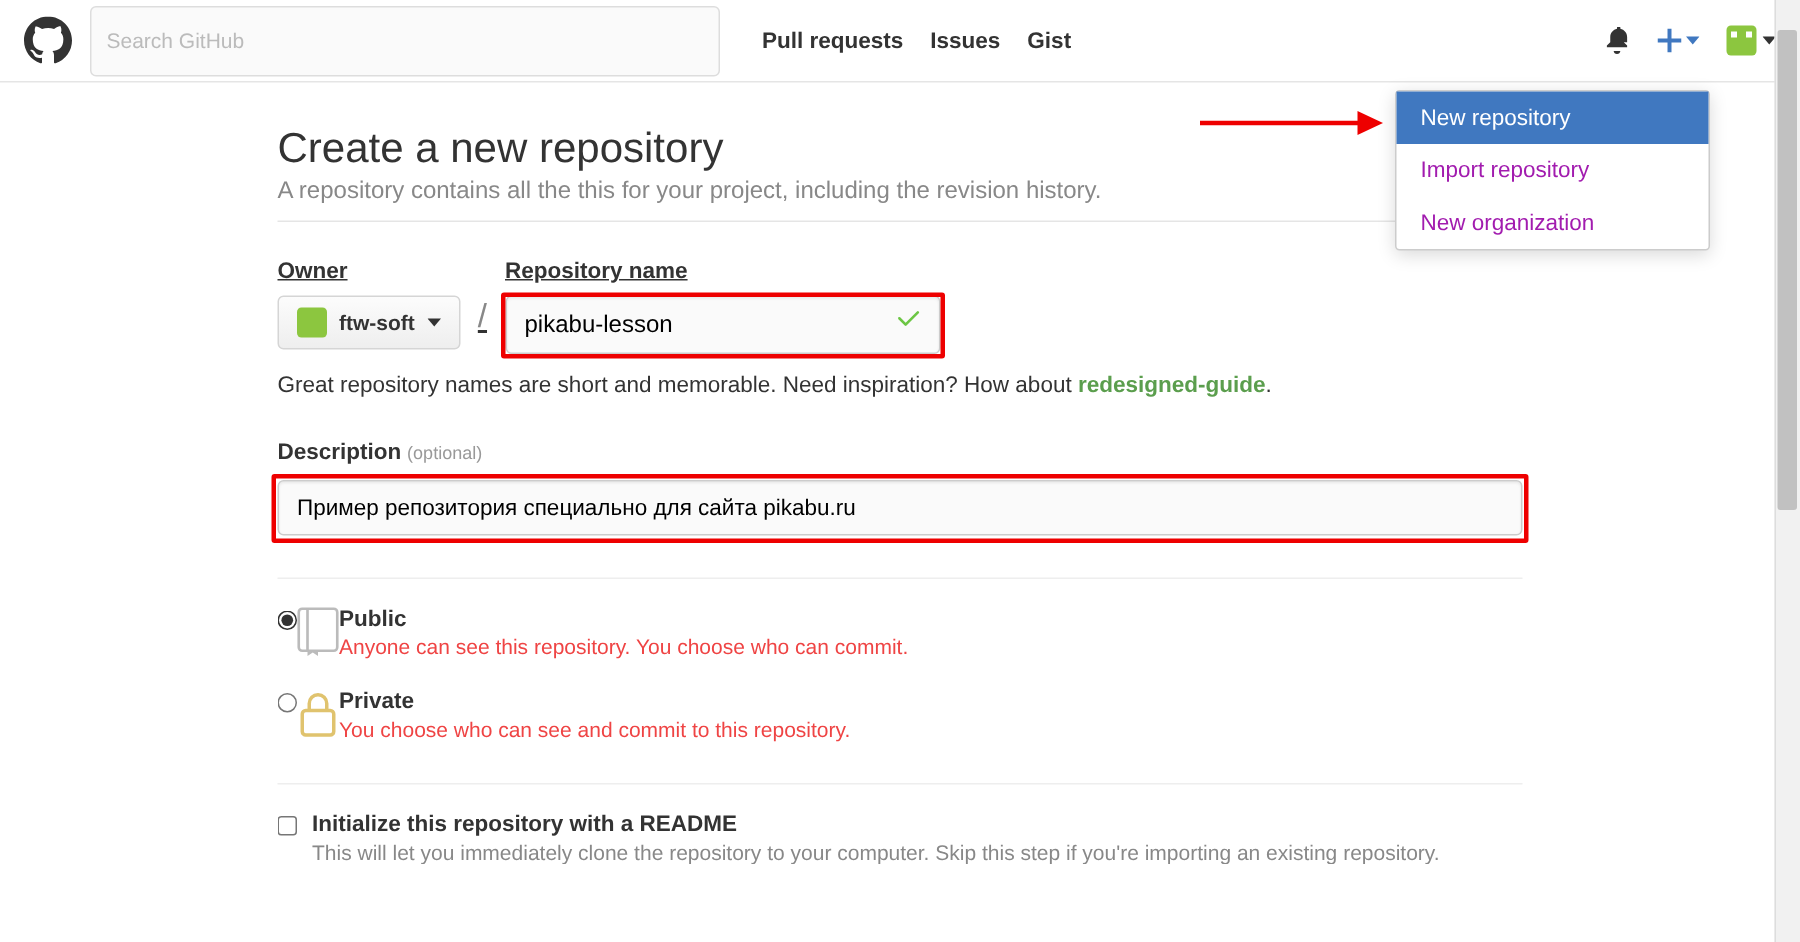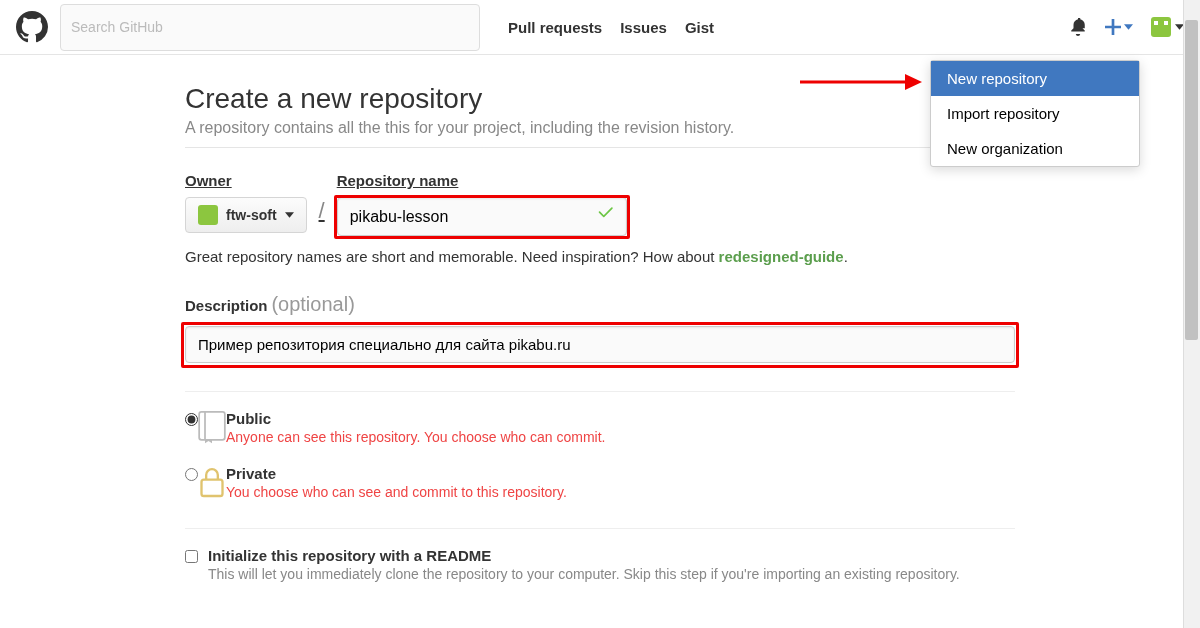--- a/index.html
+++ b/index.html
@@ -15,21 +15,21 @@
     .header-right { margin-left: auto; display: flex; align-items: center; gap: 18px; }
     .bell-icon { cursor: pointer; }
     .plus-menu { display: flex; align-items: center; gap: 3px; color: #4078c0; cursor: pointer; position: relative; }
     .avatar-menu { display: flex; align-items: center; gap: 4px; cursor: pointer; }
     .avatar-box { width: 20px; height: 20px; background: #8cc63f; border-radius: 3px; position: relative; }
     .avatar-box::before { content:''; position:absolute; width:4px; height:4px; background:#fff; top:4px; left:3px; }
     .avatar-box::after { content:''; position:absolute; width:4px; height:4px; background:#fff; top:4px; right:3px; }
     
     
     .dropdown { position: absolute; top: 60px; right: 60px; width: 210px; background: #fff; border: 1px solid #ccc; border-radius: 3px; box-shadow: 0 3px 12px rgba(0,0,0,0.15); z-index: 100; }
-    .dropdown-item { padding: 9px 16px; font-size: 15px; cursor: pointer; color: #000000; }
+    .dropdown-item { padding: 9px 16px; font-size: 15px; cursor: pointer; color: #a21caf; }
     .dropdown-item.active { background: #4078c0; color: #fff; }
     
     
     .red-arrow { position: absolute; top: 72px; left: 800px; z-index:50; }
     
     
     .main { max-width: 830px; margin: 0 auto; padding: 28px 0 0 0; }
     .page-title { font-size: 28px; font-weight: 400; color: #333; margin-bottom: 4px; }
     .page-subtitle { font-size: 16px; color: #888; margin-bottom: 10px; }
     .hr { border: none; border-top: 1px solid #e5e5e5; margin-bottom: 24px; }
@@ -42,21 +42,21 @@
     .slash { font-size: 22px; color: #888; margin: 26px 12px 0 12px; }
     .repo-name-group { position: relative; }
     .repo-name-input { width: 290px; height: 39px; padding: 7px 38px 7px 12px; border: 1px solid #ccc; border-radius: 4px; font-size: 16px; background: #fafafa; box-shadow: inset 0 1px 2px rgba(0,0,0,0.08); }
     .red-border-1 { position: absolute; border: 3px solid #e00; border-radius: 2px; pointer-events: none; }
     .check-icon { position: absolute; right: 12px; top: 32px; color: #6cc644; }
     
     .help-text { font-size: 15px; color: #333; margin-bottom: 28px; }
     .suggestion-link { color: #5b9e4d; font-weight: 600; cursor: pointer; }
     
     .desc-label { font-weight: 600; font-size: 15px; }
-    .optional { color: #999; font-weight: normal; font-size: 20px; }
+    .optional { color: #999; font-weight: normal; font-size: 12px; }
     .desc-input-wrap { position: relative; margin-top: 10px; }
     .desc-input { width: 100%; padding: 9px 12px; border: 1px solid #ccc; border-radius: 4px; font-size: 15px; background: #fafafa; box-shadow: inset 0 1px 2px rgba(0,0,0,0.08); }
     
     .hr2 { border: none; border-top: 1px solid #eee; margin: 28px 0 18px 0; }
     
     .visibility-option { display: flex; align-items: flex-start; margin-bottom: 20px; }
     .radio { margin-top: 3px; accent-color:#333; }
     .vis-icon { width: 28px; flex-shrink: 0; }
     .vis-texts { }
     .vis-title { font-weight: 600; font-size: 15px; }

